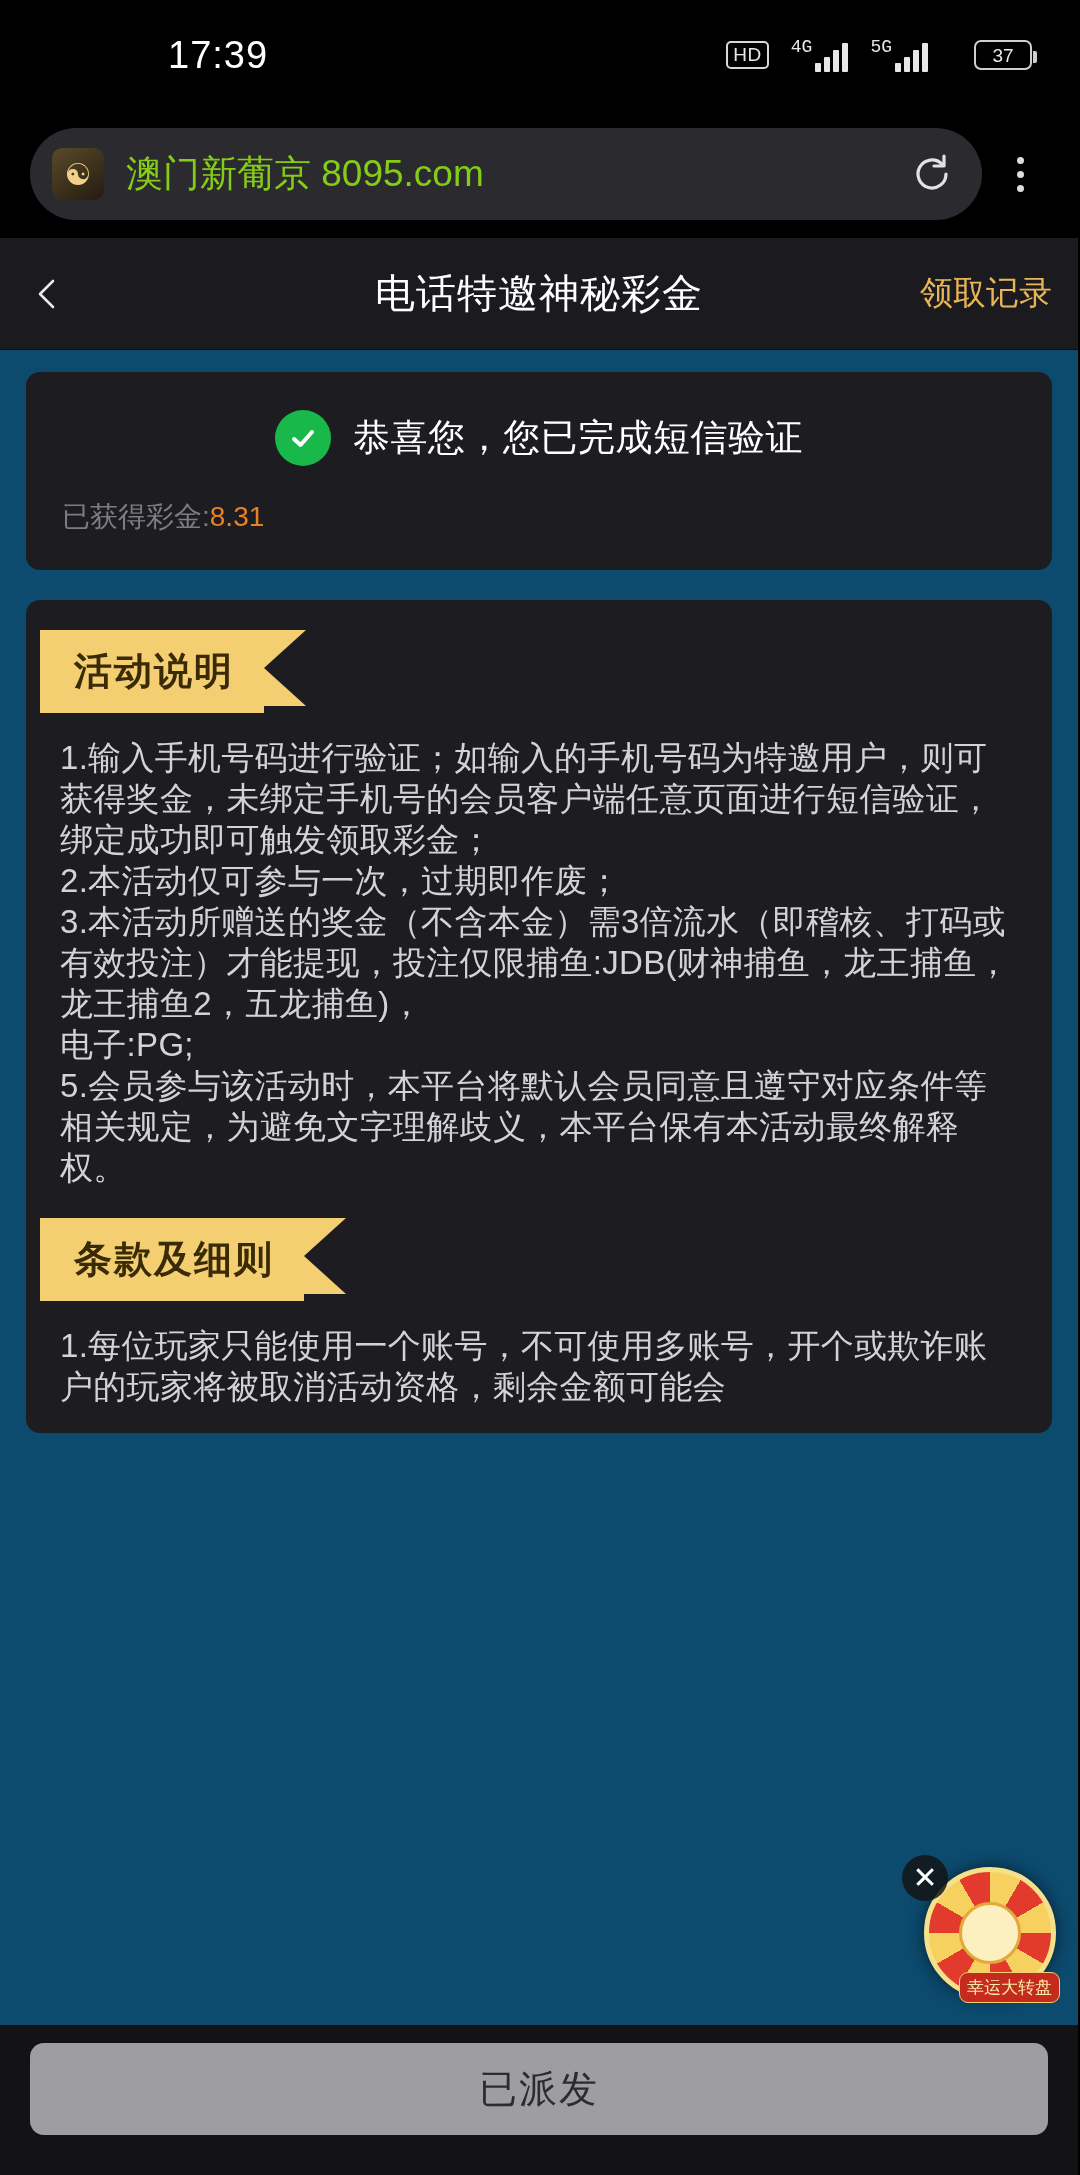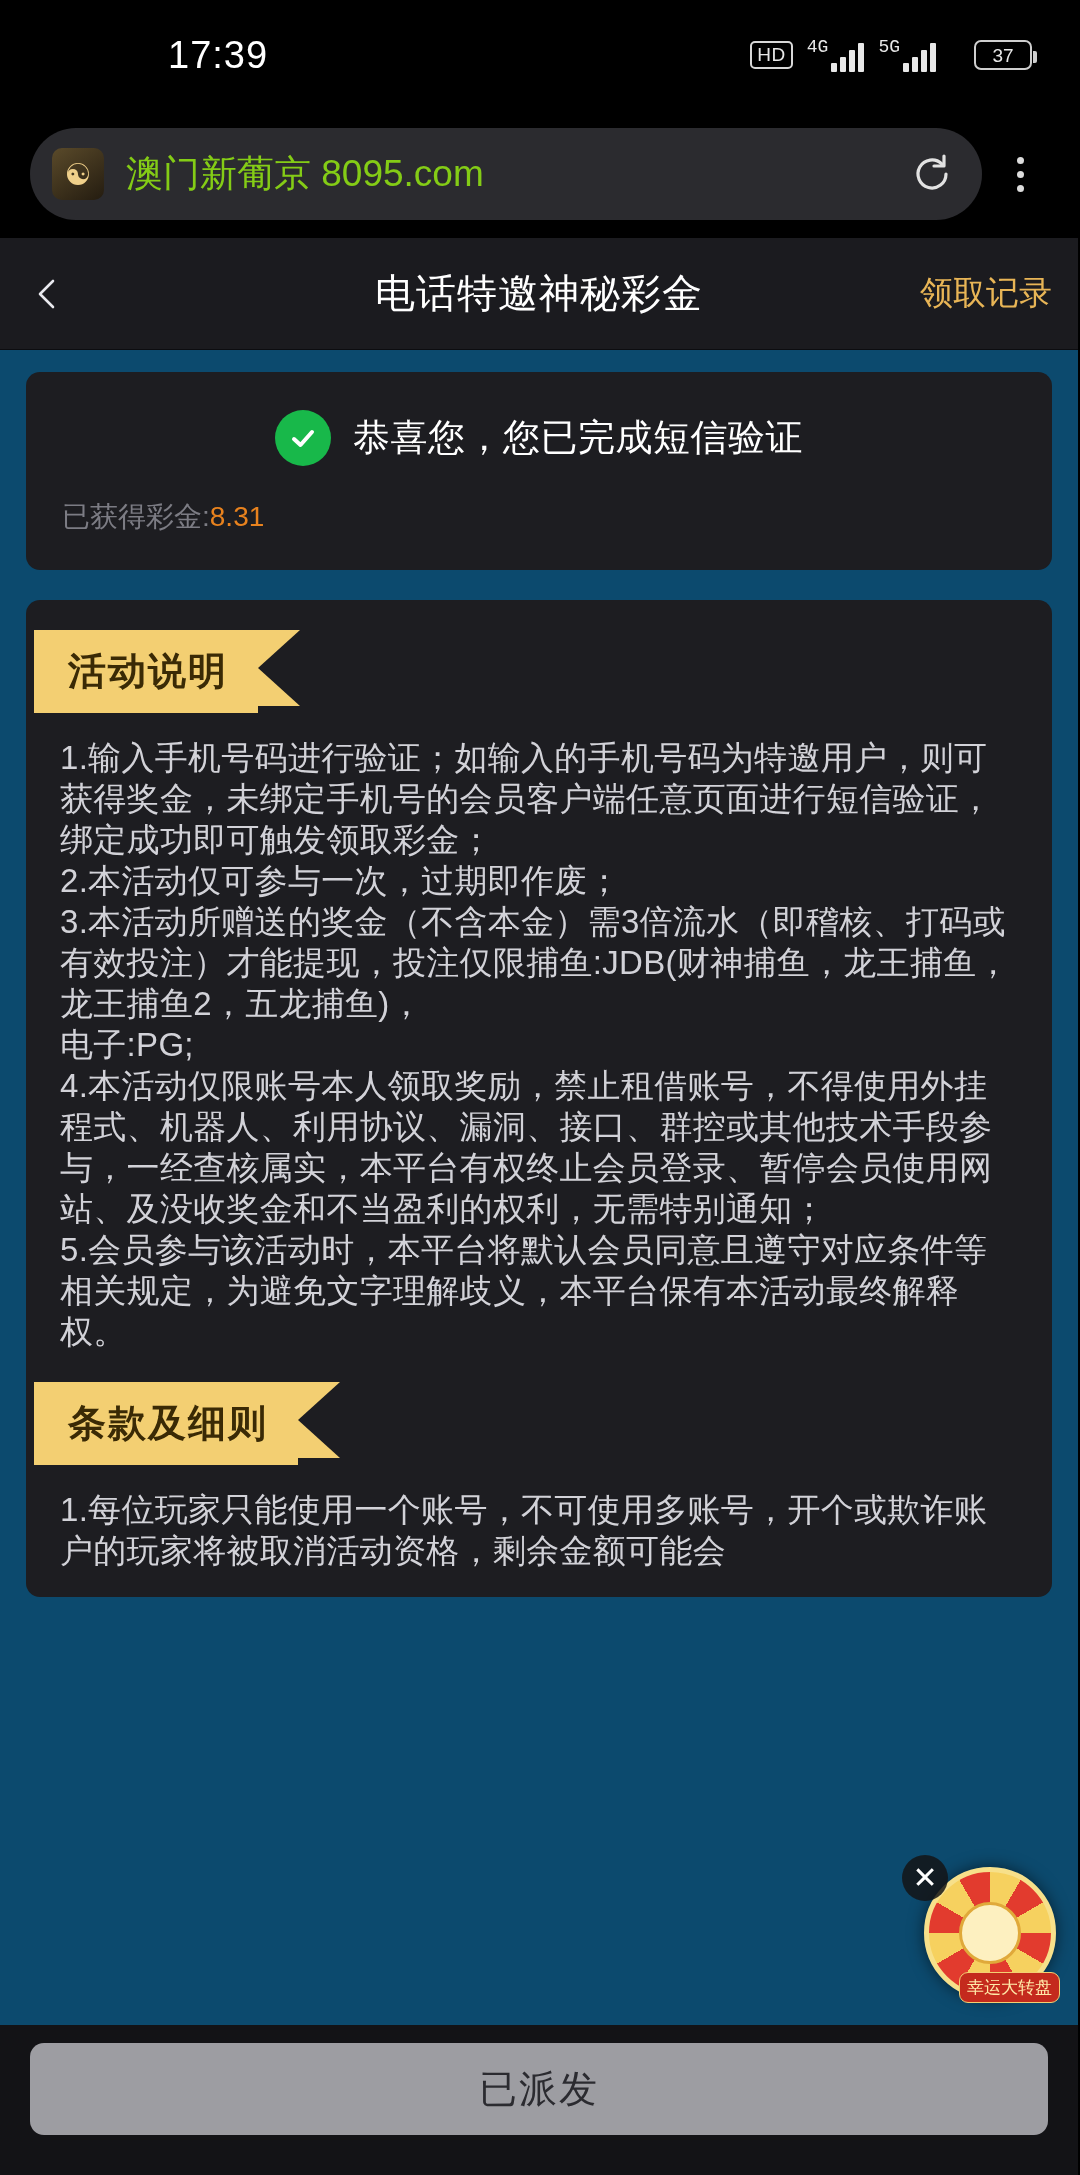--- a/index.html
+++ b/index.html
@@ -32,21 +32,21 @@
   .status-time {
     color: #fff;
     font-size: 38px;
     letter-spacing: 1px;
     margin-left: 168px;
     font-weight: 400;
   }
   .status-right {
     display: flex;
     align-items: center;
-    gap: 14px;
+    gap: 22px;
   }
   .hd-badge {
     border: 2px solid #d8d8d8;
     border-radius: 5px;
     color: #e8e8e8;
     font-size: 19px;
     padding: 2px 5px 3px 5px;
     line-height: 1;
     letter-spacing: 0.5px;
   }
@@ -199,21 +199,21 @@
     position: relative;
   }
   .ribbon {
     display: inline-block;
     position: relative;
     background: #f3cf72;
     color: #3a2a05;
     font-size: 38px;
     font-weight: bold;
     padding: 16px 30px 16px 34px;
-    margin: 30px 0 18px 8px;
+    margin: 30px 0 18px 14px;
     letter-spacing: 2px;
   }
   .ribbon:after {
     content: "";
     position: absolute;
     right: -42px; top: 0;
     width: 0; height: 0;
     border-top: 38px solid #f3cf72;
     border-bottom: 38px solid #f3cf72;
     border-right: 42px solid transparent;
@@ -376,21 +376,20 @@
     </div>
 
     <div class="panel">
 
       <div class="ribbon">活动说明</div>
       <div class="rules">
         <p>1.输入手机号码进行验证；如输入的手机号码为特邀用户，则可获得奖金，未绑定手机号的会员客户端任意页面进行短信验证，绑定成功即可触发领取彩金；</p>
         <p>2.本活动仅可参与一次，过期即作废；</p>
         <p>3.本活动所赠送的奖金（不含本金）需3倍流水（即稽核、打码或有效投注）才能提现，投注仅限捕鱼:JDB(财神捕鱼，龙王捕鱼，龙王捕鱼2，五龙捕鱼)，</p>
         <p>电子:PG;</p>
-        <p>4.本活动仅限账号本人领取奖励，禁止租借账号，不得使用外挂程式、机器人、利用协议、漏洞、接口、群控或其他技术手段参与，一经查核属实，本平台有权终止会员登录、暂停会员使用网站、及没收奖金和不当盈利的权利，无需特别通知；</p>
         <p>5.会员参与该活动时，本平台将默认会员同意且遵守对应条件等相关规定，为避免文字理解歧义，本平台保有本活动最终解释权。</p>
       </div>
 
       <div class="ribbon">条款及细则</div>
       <div class="rules">
         <p>1.每位玩家只能使用一个账号，不可使用多账号，开个或欺诈账户的玩家将被取消活动资格，剩余金额可能会</p>
       </div>
 
     </div>
 

